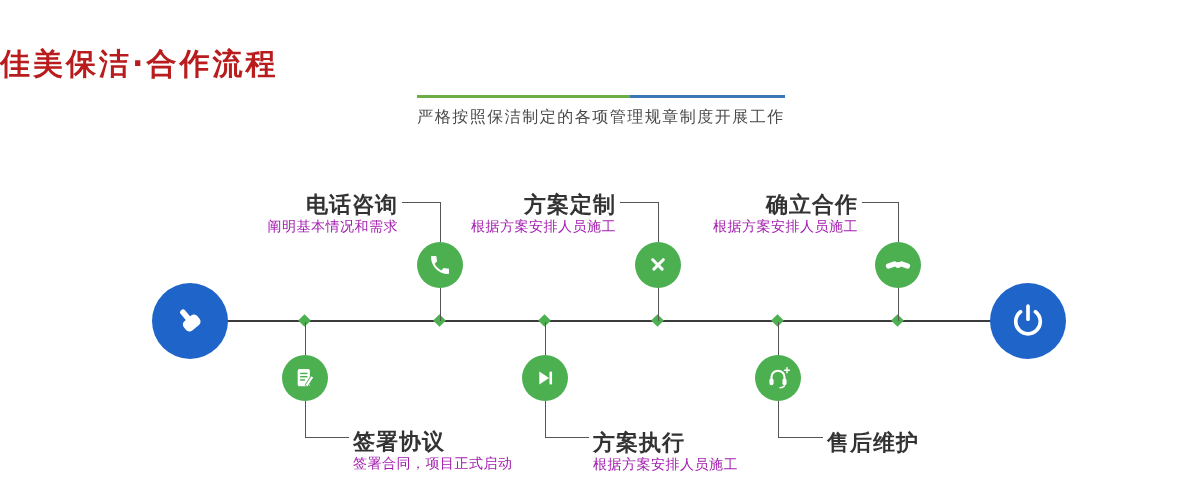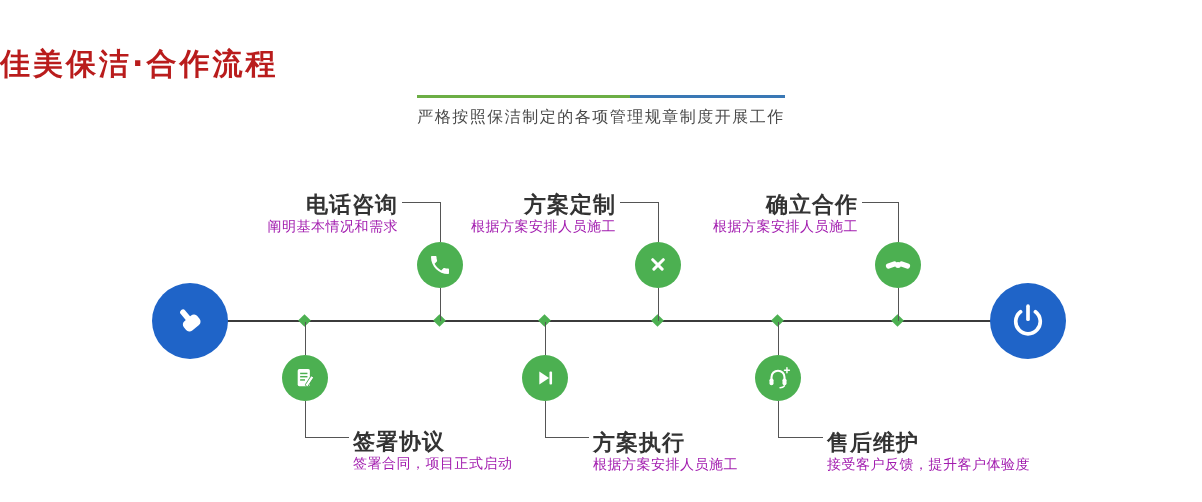--- a/index.html
+++ b/index.html
@@ -193,15 +193,14 @@
       <path d="M8 19v-4a8 8 0 0 1 16 0v4" stroke="#ffffff" stroke-width="2.6" fill="none"></path>
       <g fill="#ffffff">
         <rect x="5.5" y="16.5" width="5" height="8.5" rx="2.4"></rect>
         <rect x="21.5" y="16.5" width="5" height="8.5" rx="2.4"></rect>
       </g>
       <path d="M24 25.5c-1.2 1.6-3.4 2.4-5.5 2.4" stroke="#ffffff" stroke-width="1.8" fill="none" stroke-linecap="round"></path>
       <path d="M27 3.5v6M24 6.5h6" stroke="#ffffff" stroke-width="1.8" stroke-linecap="round"></path>
     </svg>
   </div>
   <div class="step-label lb-headset">售后维护</div>
-  <div class="step-desc ds-headset">接受客户反馈，提升客户体验度</div>
 
 </div>
 
 </body></html>

